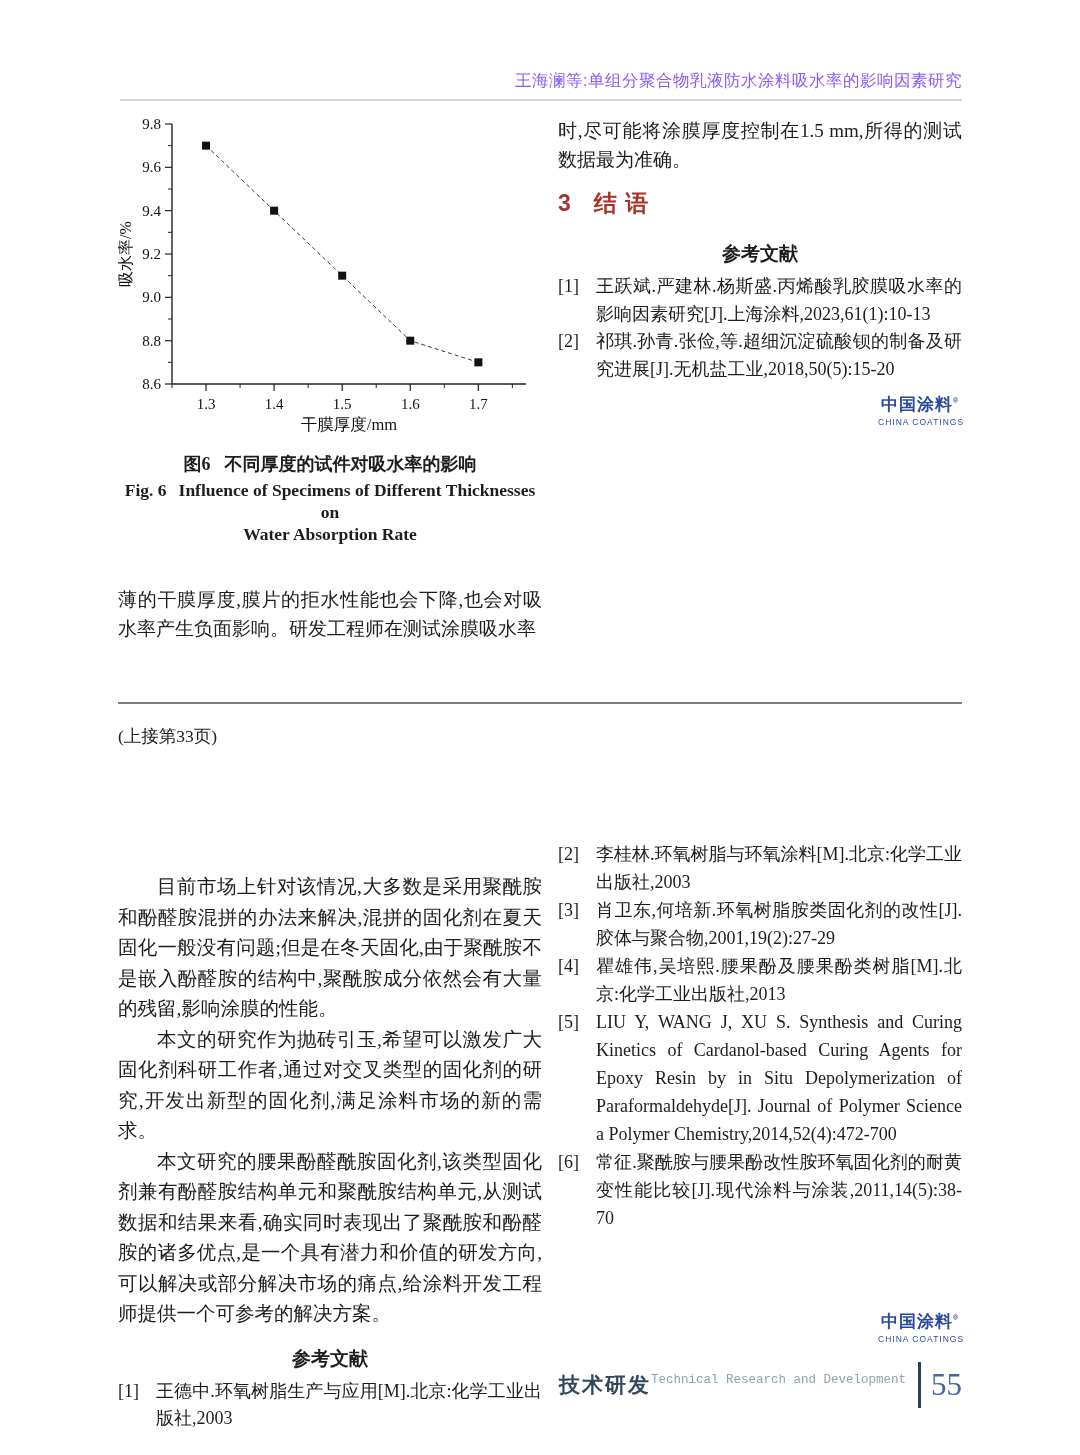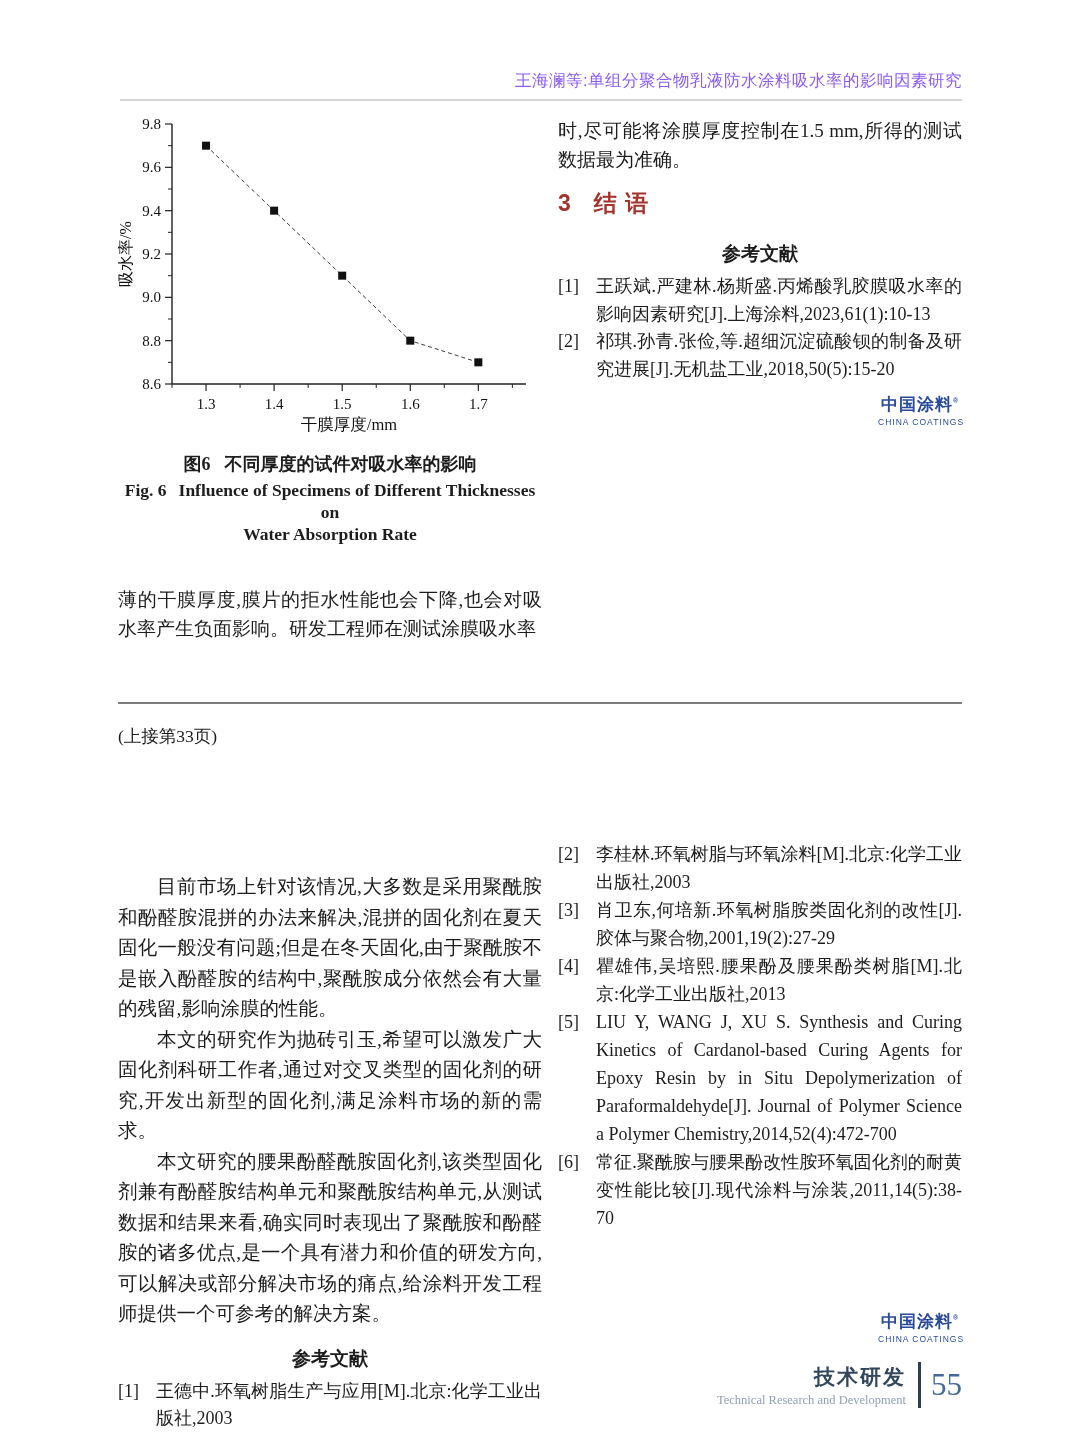--- a/index.html
+++ b/index.html
@@ -43,23 +43,23 @@
   .divider{position:absolute;top:702px;left:118px;width:844px;height:2px;background:#7d7d7d;}
   .continued{position:absolute;top:724px;left:118px;font-size:17.5px;}
 
   .lower-left{position:absolute;left:118px;top:840px;width:424px;margin-top:32px;}
   .lower-right{position:absolute;left:558px;top:840px;width:404px;}
   .lower-right .ref-item{line-height:28px;font-size:18px;}
   .lower-left .ref-heading{margin-top:16px;}
   .lower-right .logo{margin-top:78px;}
 
   .footer{position:absolute;right:118px;top:1362px;display:flex;align-items:center;}
-  .footer-left{display:flex;flex-direction:column;align-items:flex-end;}
+  .footer-left{display:flex;flex-direction:row;}
   .footer-cn{font-weight:bold;font-size:21px;color:#33475c;letter-spacing:2px;}
-  .footer-en{font-size:12.5px;color:#90a0b5;margin-top:2px;}
+  .footer-en{font-size:12.5px;color:#90a0b5;margin-top:2px;font-family:Liberation Mono, monospace;}
   .footer-bar{width:3px;height:46px;background:#2c3e50;margin:0 10px 0 12px;}
   .footer-num{font-size:31px;color:#44699d;}
 </style>
 </head>
 <body>
 
 <div class="page">
 
   <div class="running-head sans">王海澜等:单组分聚合物乳液防水涂料吸水率的影响因素研究</div>
   <div class="head-rule"></div>

